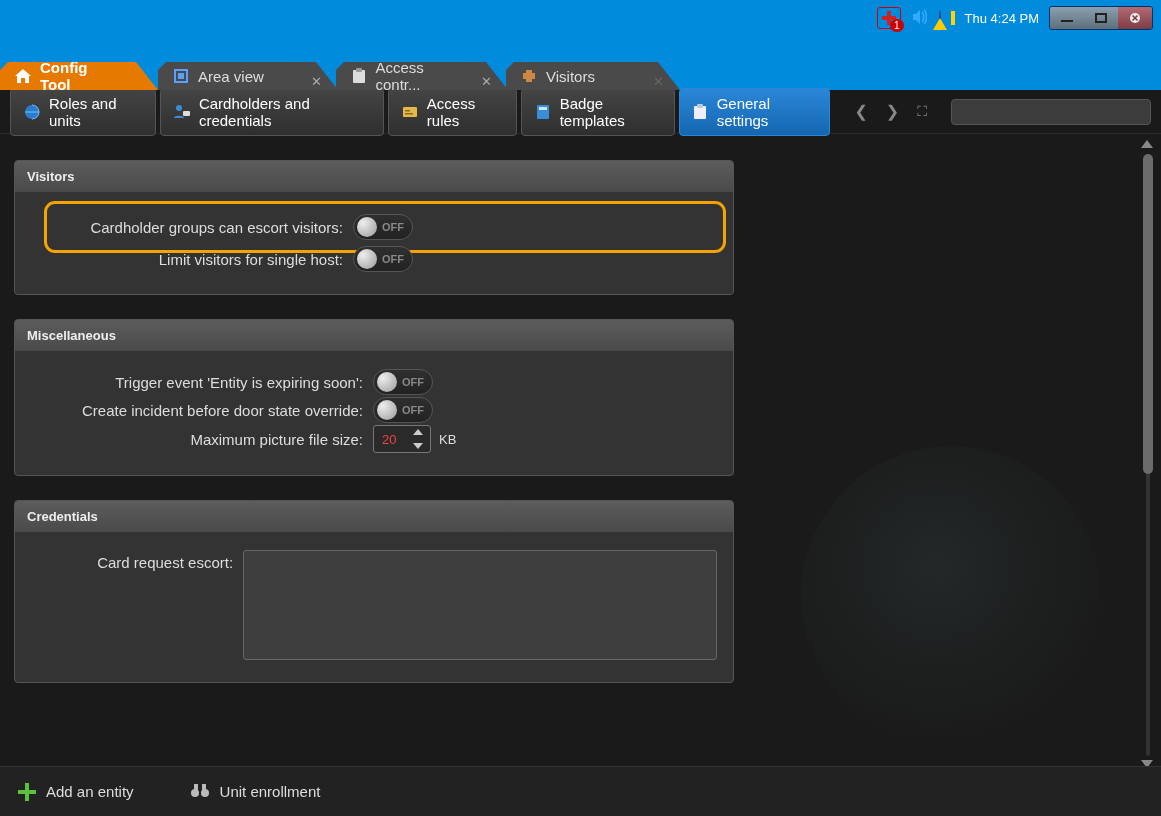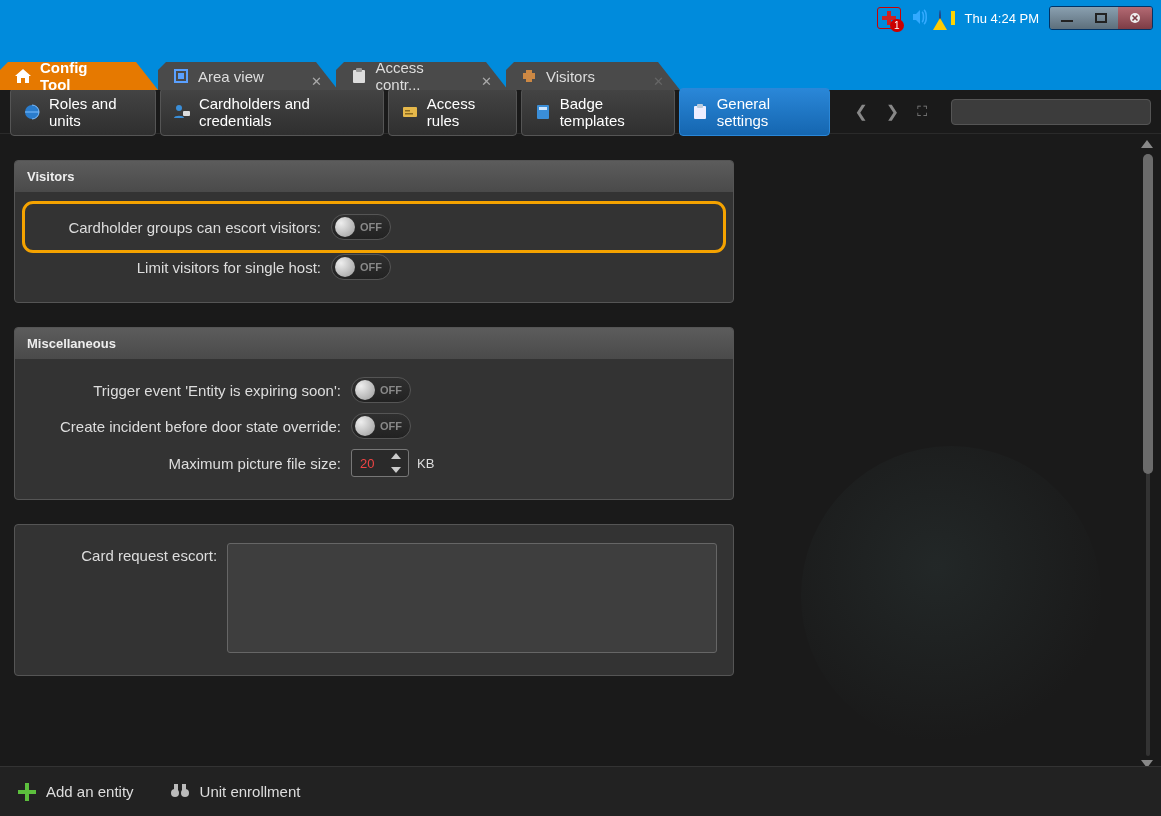--- a/index.html
+++ b/index.html
@@ -178,21 +178,21 @@
     overflow:hidden;
     background:#333;
   }
   .panel-header {
     background: linear-gradient(#5c5c5c,#4a4a4a);
     padding:8px 12px;
     font-weight:600; color:#eee;
   }
   .panel-body {
     padding:18px 16px 22px 16px;
-    display:flex; flex-direction:column; gap:10px;
+    display:flex; flex-direction:column; gap:2px;margin-left:22px;
   }
   .row {
     display:flex; align-items:center; justify-content:flex-start;
   }
   .row label {
     width:290px; text-align:right; margin-right:10px;
     font-size:15px; color:#ddd;
   }
   .row.highlighted {
     outline:3px solid #f5a300;
@@ -237,21 +237,21 @@
 
   .textarea {
     width:500px;height:110px;
     background:#3e3e3e;border:1px solid #666;border-radius:3px;
   }
 
   
   .footer {
     position:absolute; left:0; right:0; bottom:0; height:50px;
     background:#222;
-    display:flex;align-items:center;gap:36px;
+    display:flex;align-items:center;gap:56px;
     padding:0 18px;
     border-top:1px solid #333;
   }
   .footer .fbtn { display:flex;align-items:center;gap:10px;color:#ddd;cursor:pointer;font-size:15px;}
   .plus-icon {
     width:18px;height:18px;position:relative;
   }
   .plus-icon::before,.plus-icon::after{
     content:"";position:absolute;background:#5cbf3d;
   }
@@ -462,20 +462,21 @@
                 <span class="dn"></span>
               </span>
             </div>
             <span>KB</span>
           </div>
         </div>
       </div>
     </div>
 
     <div class="panel" style="margin-bottom:0">
+      <div class="panel-header">Credentials</div>
       <div class="panel-body">
         <div class="row" style="align-items:flex-start">
           <label style="width:190px;margin-top:4px">Card request escort:</label>
           <div class="textarea"></div>
         </div>
       </div>
     </div>
 
     <div class="scroll-arrow-up"></div>
     <div class="scroll-indicator">

